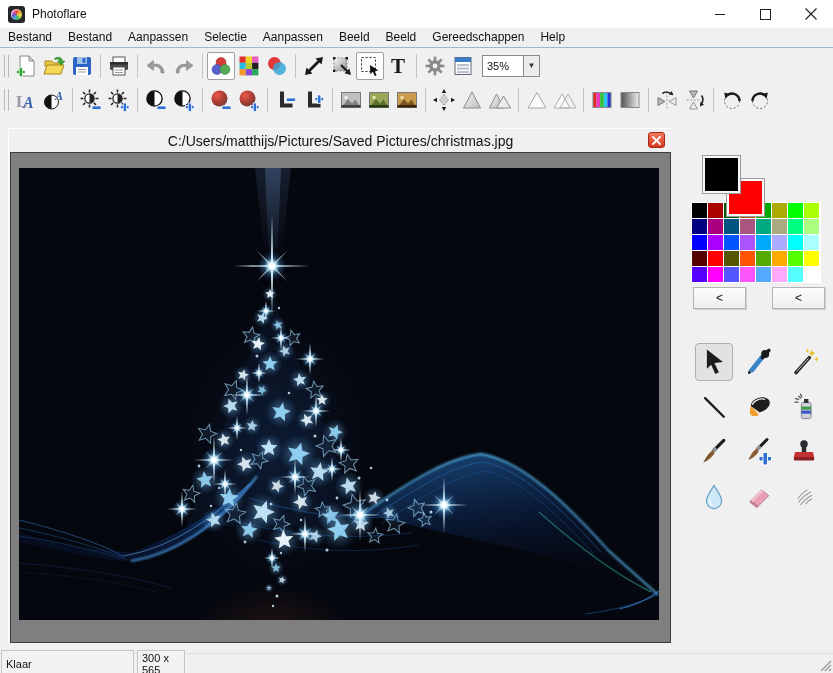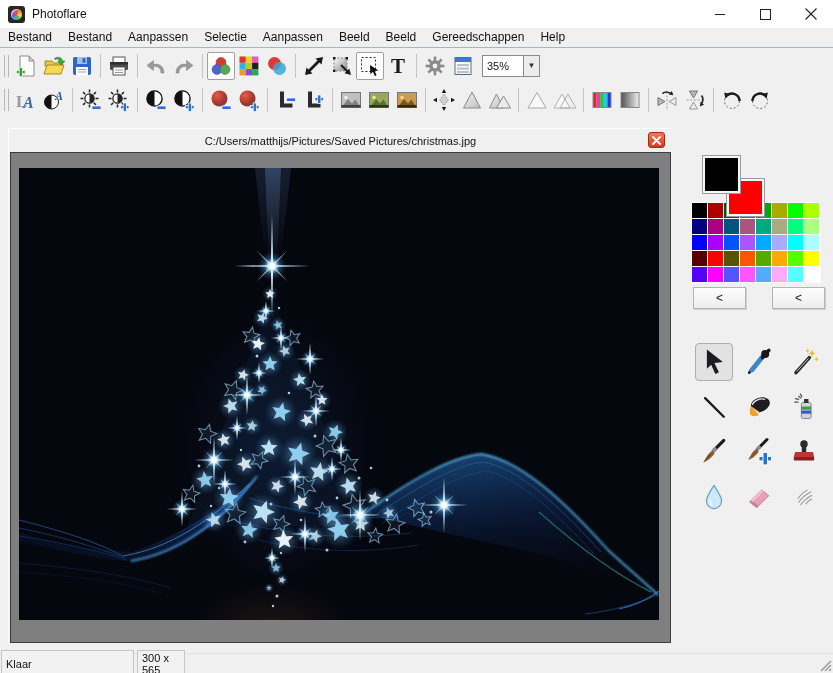--- a/index.html
+++ b/index.html
@@ -37,21 +37,21 @@
   .combo { width:58px; height:22px; background:#fff; border:1px solid #8a8a8a;
            display:flex; align-items:center; font-size:11px; margin-left:5px; }
   .combo-value { flex:1; padding-left:4px; color:#111; }
   .combo-btn { width:16px; height:100%; border-left:1px solid #8a8a8a; background:#ececec;
                display:flex; align-items:center; justify-content:center; font-size:8px; color:#333; }
   
   .workspace { position:relative; height:536px; background:#f0f0f0; }
   .doc-window { position:absolute; left:8px; top:11px; width:664px; height:516px;
                 background:#f0f0f0; border-top:1px solid #fff; border-left:1px solid #fff; }
   .doc-titlebar { height:23px; display:flex; align-items:center; justify-content:center;
-                  position:relative; font-size:11px; color:#111; }
+                  position:relative; font-size:14px; color:#111; }
   .doc-close { position:absolute; right:7px; top:3px; width:17px; height:16px;
     background:linear-gradient(#f07a5a,#d83820); border:1px solid #a82818; border-radius:3px;
     display:flex; align-items:center; justify-content:center; }
   .doc-client { position:absolute; left:1px; right:1px; top:23px; bottom:1px;
                 background:#7f7f7f; border:1px solid #3c3c3c; }
   .canvas-wrap { position:absolute; left:8px; top:15px; width:640px; height:452px; }
   
   .right-panel { position:absolute; left:680px; top:0; width:153px; height:100%; }
   .swatch { position:absolute; width:37px; height:37px; border:2px solid #f8f8f8;
             outline:1px solid #9a9a9a; }

